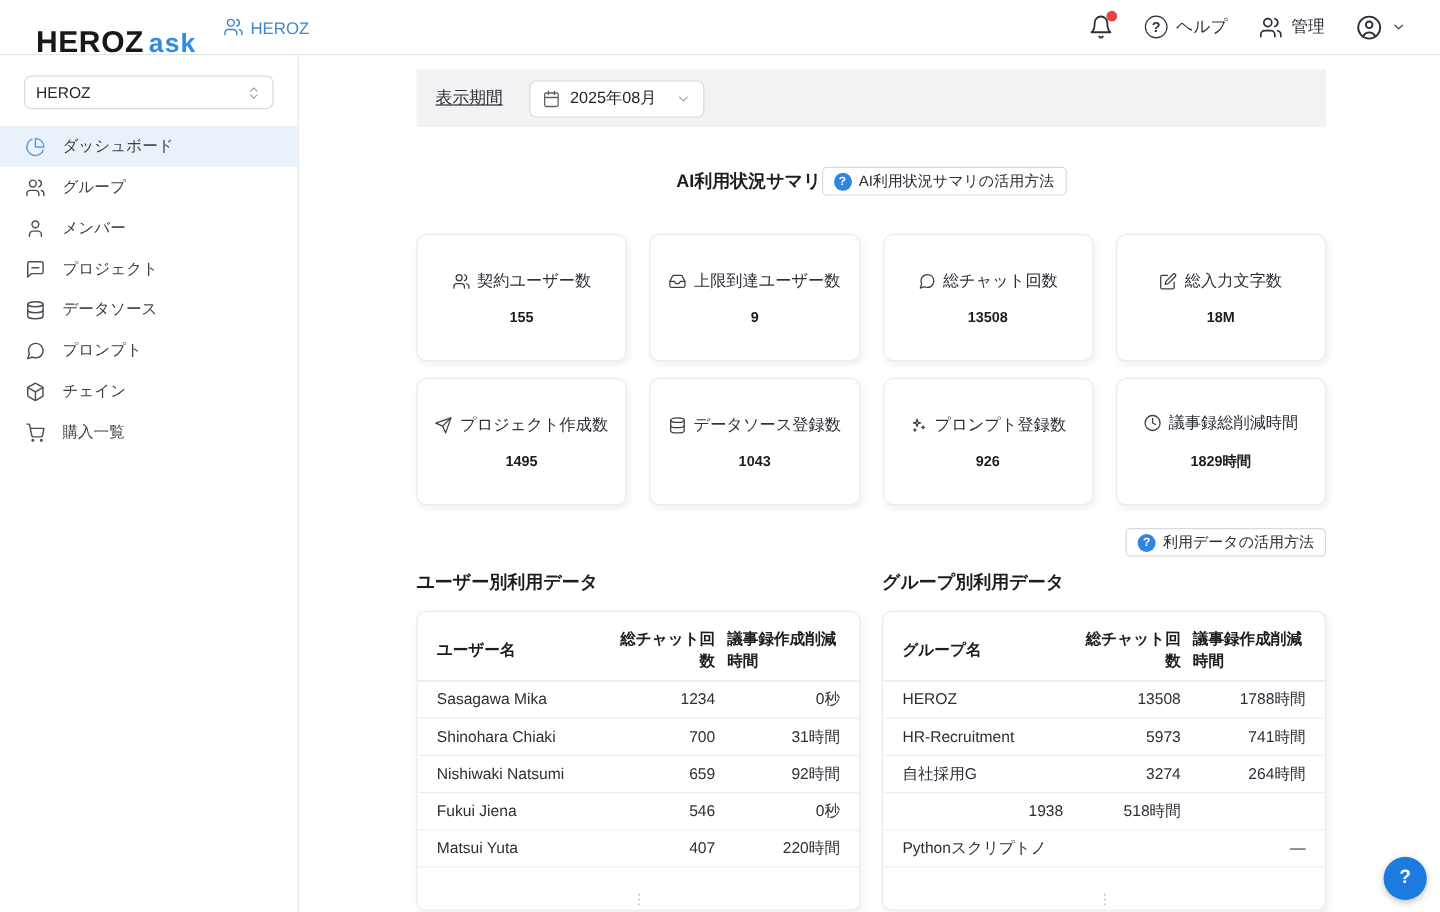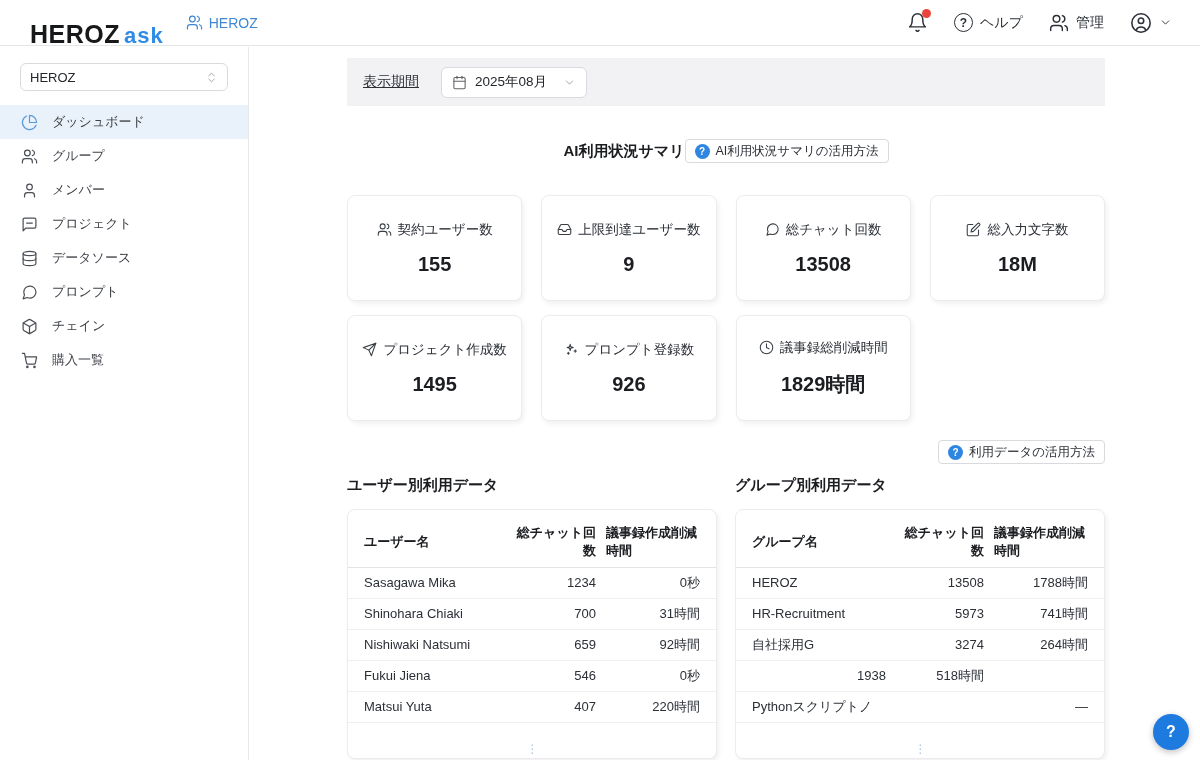--- a/index.html
+++ b/index.html
@@ -56,21 +56,21 @@
   .blue-q { width:15px; height:15px; border-radius:50%; background:#2e86e0; color:#fff; font-size:10px;
     font-weight:700; display:flex; align-items:center; justify-content:center; flex:0 0 auto; }
 
   .cards { margin-top:32px; display:grid; grid-template-columns:repeat(4,1fr); column-gap:19px;
     row-gap:14px; }
   .card { height:106px; background:#fff; border:1px solid #ececee; border-radius:8px;
     box-shadow:2px 3px 5px rgba(0,0,0,.06); display:flex; flex-direction:column; align-items:center;
     justify-content:center; gap:14px; }
   .card-label { display:flex; align-items:center; gap:6px; font-size:13.5px; color:#2b2f36; }
   .card-label svg.ic { stroke:#3a3f45; }
-  .card-value { font-size:20px; font-weight:700; color:#1b1d21; }
+  .card-value { font-size:12px; font-weight:700; color:#1b1d21; }
 
   .usage-head { margin-top:19px; display:flex; justify-content:flex-end; }
 
   .tables { margin-top:12px; display:grid; grid-template-columns:1fr 1fr; column-gap:18px; }
   .table-title { font-size:15px; font-weight:700; color:#1b1d21; }
   .table-card { margin-top:14px; height:250px; background:#fff; border:1px solid #ececee;
     border-radius:8px; box-shadow:2px 3px 5px rgba(0,0,0,.06); padding:6px 0 0 0; overflow:hidden;
     position:relative; }
   .t-head, .t-row { display:grid; grid-template-columns:1fr 88px 94px; column-gap:10px;
     padding:0 16px; align-items:center; }
@@ -330,20 +330,33 @@
             <svg class="ic" width="15" height="15" viewBox="0 0 24 24">
               <line x1="22" y1="2" x2="11" y2="13"></line>
                 <polygon points="22 2 15 22 11 13 2 9 22 2"></polygon>
             </svg>
           </span>
           <span>プロジェクト作成数</span>
         </div>
         <div class="card-value">1495</div>
       </div>
 
+      <div class="card">
+        <div class="card-label">
+          <span style="display:flex">
+            <svg class="ic" width="15" height="15" viewBox="0 0 24 24">
+              <ellipse cx="12" cy="5" rx="9" ry="3"></ellipse>
+                <path d="M3 5v14c0 1.66 4 3 9 3s9-1.34 9-3V5"></path>
+              <path d="M3 12c0 1.66 4 3 9 3s9-1.34 9-3"></path>
+            </svg>
+          </span>
+          <span>データソース登録数</span>
+        </div>
+        <div class="card-value">1043</div>
+      </div>
 
       <div class="card">
         <div class="card-label">
           <span style="display:flex">
             <svg class="ic" width="15" height="15" viewBox="0 0 24 24">
               <path d="M9.9 3.8 11 7.6l3.8 1.1L11 9.8 9.9 13.6 8.8 9.8 5 8.7l3.8-1.1z"></path>
               <path d="M18 12.5v4"></path>
                 <path d="M16 14.5h4"></path>
                 <path d="M7 16.5v3.2"></path>
                 <path d="M5.4 18.1h3.2"></path>

